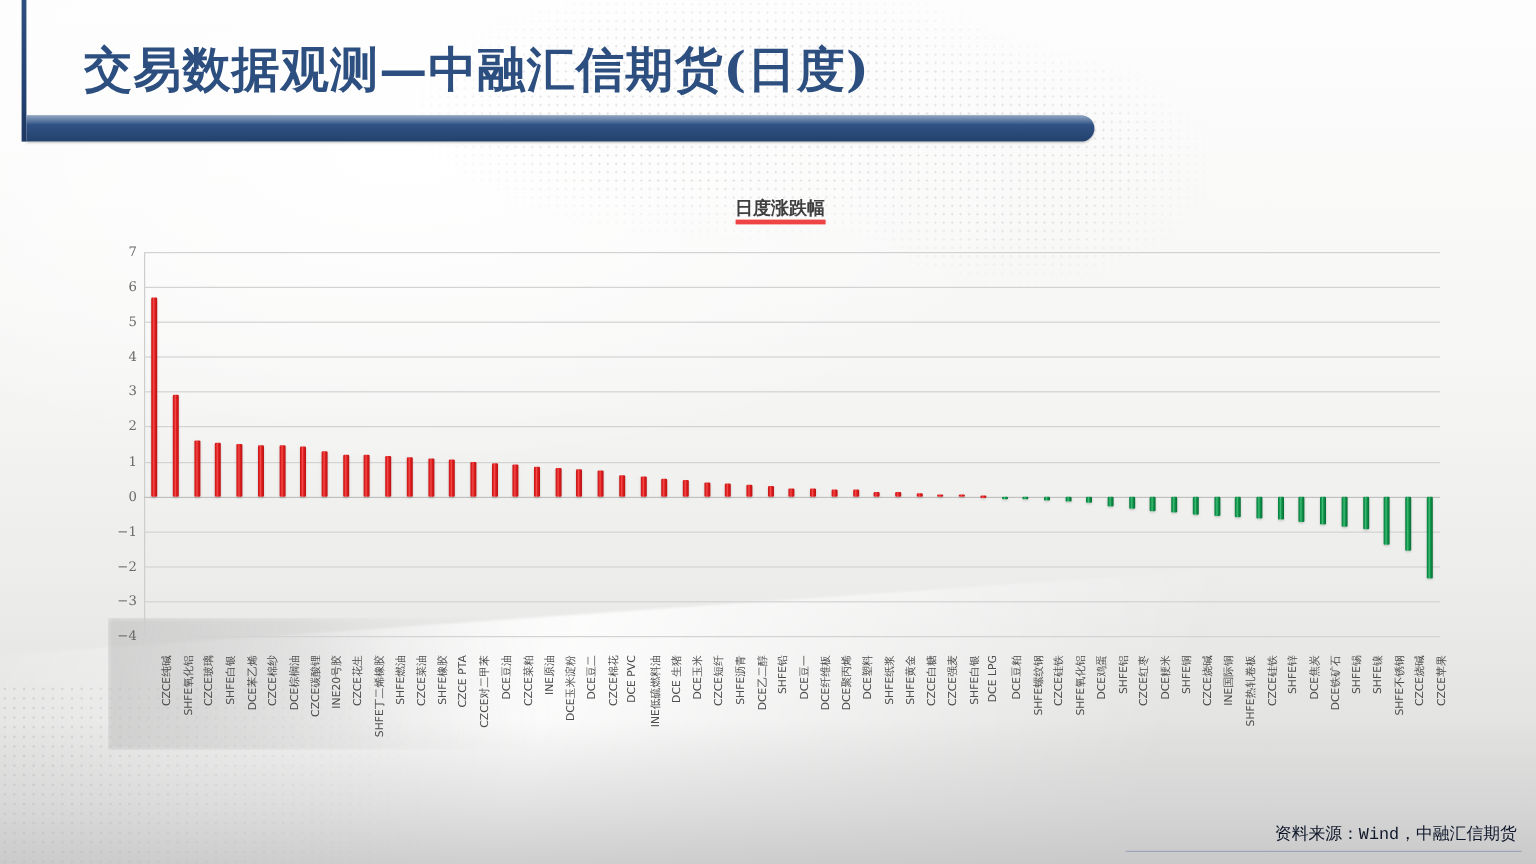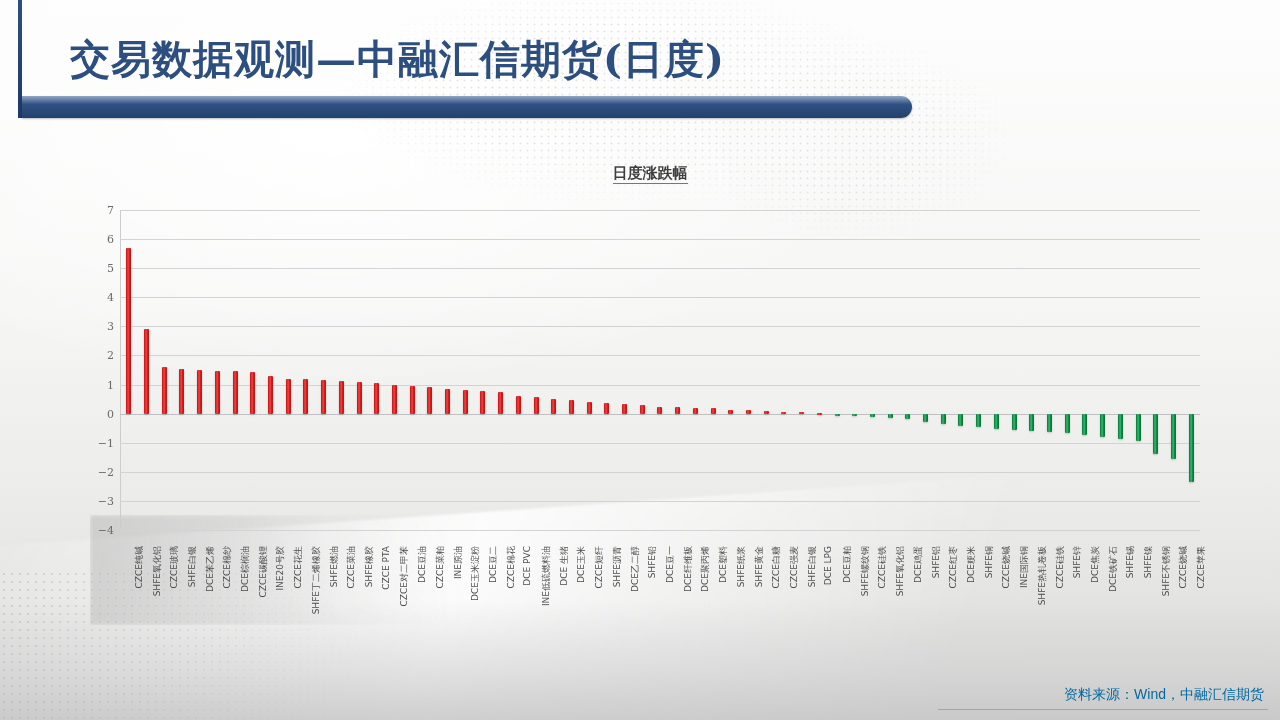--- a/index.html
+++ b/index.html
@@ -87,21 +87,21 @@
     position:absolute; left:80px; top:150px; width:1140px; height:400px;
   }
   #chart-title {
     position:absolute; top:14px; left:0; width:100%;
     text-align:center;
     font-family:"DejaVu Serif","Liberation Serif",serif;
     font-weight:700;
     font-size:15px;
     color:#3f3f3f;
   }
-  #chart-title span { border-bottom:1px solid #ef4444; padding-bottom:1px;margin-top:24px; }
+  #chart-title span { border-bottom:4px solid #ef4444; padding-bottom:1px;margin-top:24px; }
 
   
   #plot {
     position:absolute; left:40px; top:60px; width:1080px; height:320px;
   }
   .gridline {
     position:absolute; left:0; width:100%; height:1px;
     background:#d3d3d3;
   }
   .gridline.zero { background:#c0c0c0; }
@@ -142,23 +142,23 @@
     color:#4d4d4d;
     white-space:nowrap;
     transform-origin:left top;
     transform:rotate(-90deg) translateX(-100%);
     letter-spacing:0px;
   }
 
   
   #source {
     position:absolute; right:16px; bottom:16px;
-    font-family:Liberation Sans, sans-serif;
+    font-family:Liberation Mono, monospace;
     font-size:14px;
-    color:#0369a1;
+    color:#0f172a;
   }
   #source-rule {
     position:absolute; right:12px; bottom:10px; width:330px; height:1px;
     background:#9aa7b8;
   }
 </style>
 </head>
 <body>
 
 <div id="slide">

